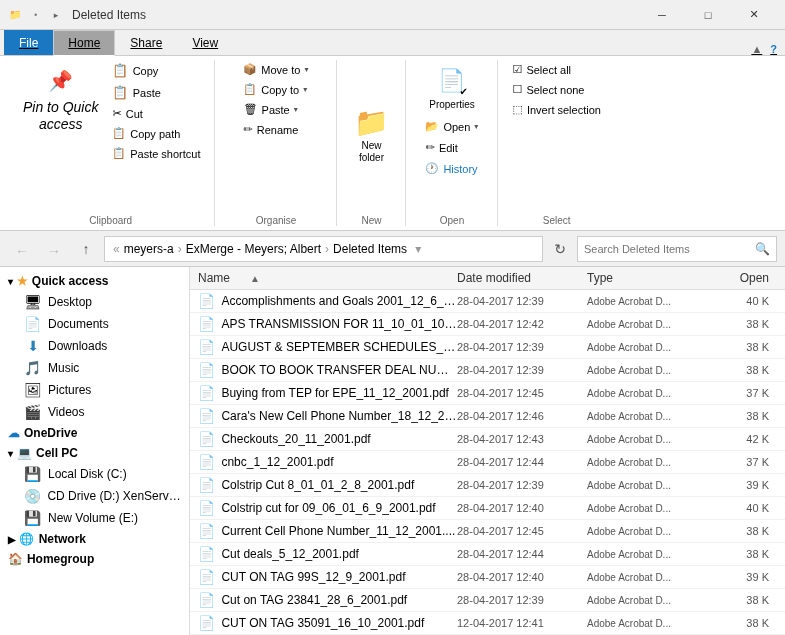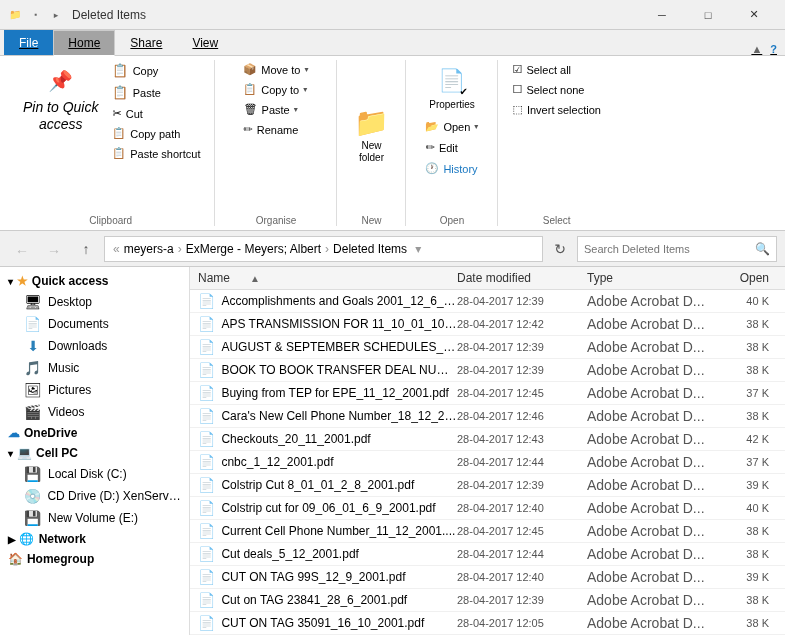--- a/index.html
+++ b/index.html
@@ -57,21 +57,21 @@
     .file-list-header { display: flex; align-items: center; padding: 4px 8px; background: #f5f5f5; border-bottom: 1px solid #ddd; font-size: 12px; color: #333; position: sticky; top: 0; }
     .file-col-name { flex: 1; min-width: 0; cursor: pointer; display: flex; align-items: center; gap: 20px; }
     .file-col-date { width: 130px; cursor: pointer; }
     .file-col-type { width: 130px; cursor: pointer; }
     .file-col-size { width: 60px; cursor: pointer; text-align: right; padding-right: 8px; }
     .sort-arrow { font-size: 10px; color: #666; }
     .file-row { display: flex; align-items: center; padding: 3px 8px; border-bottom: 1px solid #f0f0f0; cursor: pointer; font-size: 12px; }
     .file-row .file-icon { font-size: 14px; margin-right: 6px; color: #c0392b; }
     .file-row .file-name { flex: 1; min-width: 0; overflow: hidden; text-overflow: ellipsis; white-space: nowrap; }
     .file-row .file-date { width: 130px; color: #555; font-size: 11px; }
-    .file-row .file-type { width: 130px; color: #555; font-size: 14px; overflow: hidden; text-overflow: ellipsis; white-space: nowrap; }
+    .file-row .file-type { width: 130px; color: #555; font-size: 10px; overflow: hidden; text-overflow: ellipsis; white-space: nowrap; }
     .file-row .file-size { width: 60px; text-align: right; padding-right: 8px; color: #555; font-size: 11px; }
 
     
     .file-list::-webkit-scrollbar { width: 8px; }
     .file-list::-webkit-scrollbar-track { background: #f0f0f0; }
     .file-list::-webkit-scrollbar-thumb { background: #c0c0c0; }
 
     
     .dropdown-arrow { font-size: 8px; color: #555; }
   </style>
@@ -435,19 +435,19 @@
         <div class="file-row">
       <span class="file-icon">📄</span>
       <span class="file-name">Cut on TAG 23841_28_6_2001.pdf</span>
       <span class="file-date">28-04-2017 12:39</span>
       <span class="file-type">Adobe Acrobat D...</span>
       <span class="file-size">38 K</span>
     </div>
         <div class="file-row">
       <span class="file-icon">📄</span>
       <span class="file-name">CUT ON TAG 35091_16_10_2001.pdf</span>
-      <span class="file-date">28-04-2017 12:05</span>
+      <span class="file-date">12-04-2017 12:41</span>
       <span class="file-type">Adobe Acrobat D...</span>
       <span class="file-size">38 K</span>
     </div>
       </div>
   </div>
 </div>
 
 </body></html>

